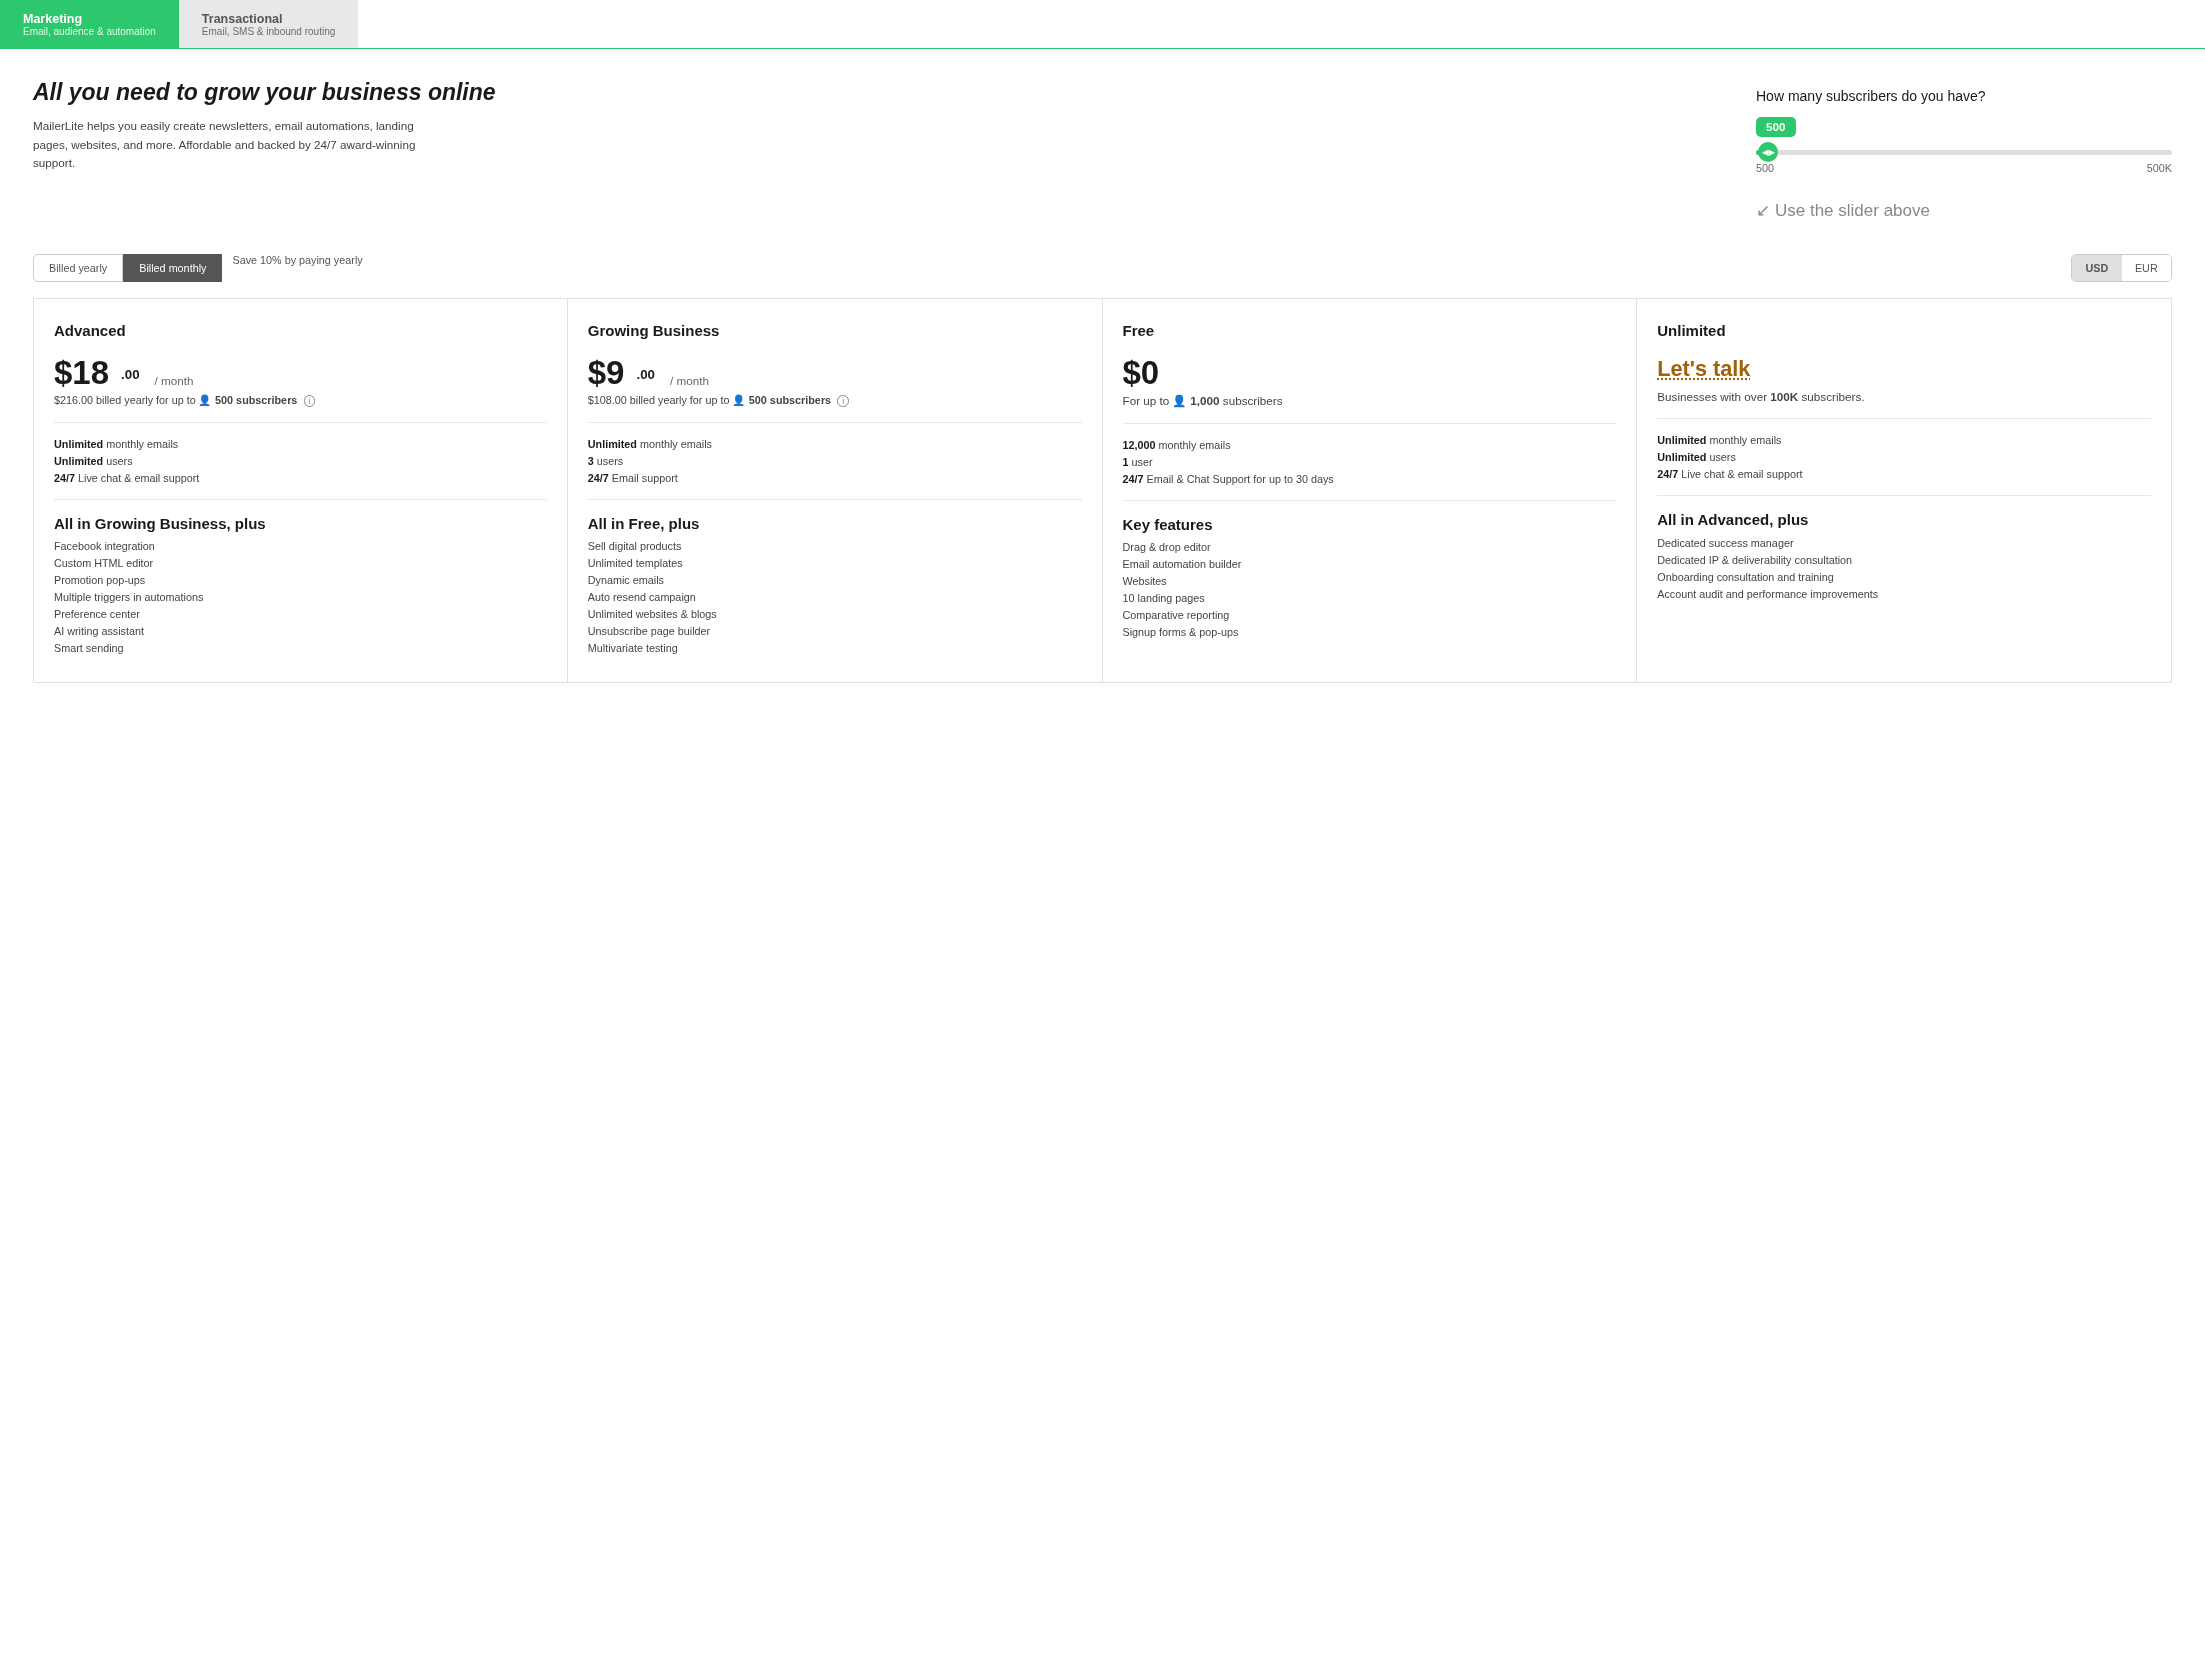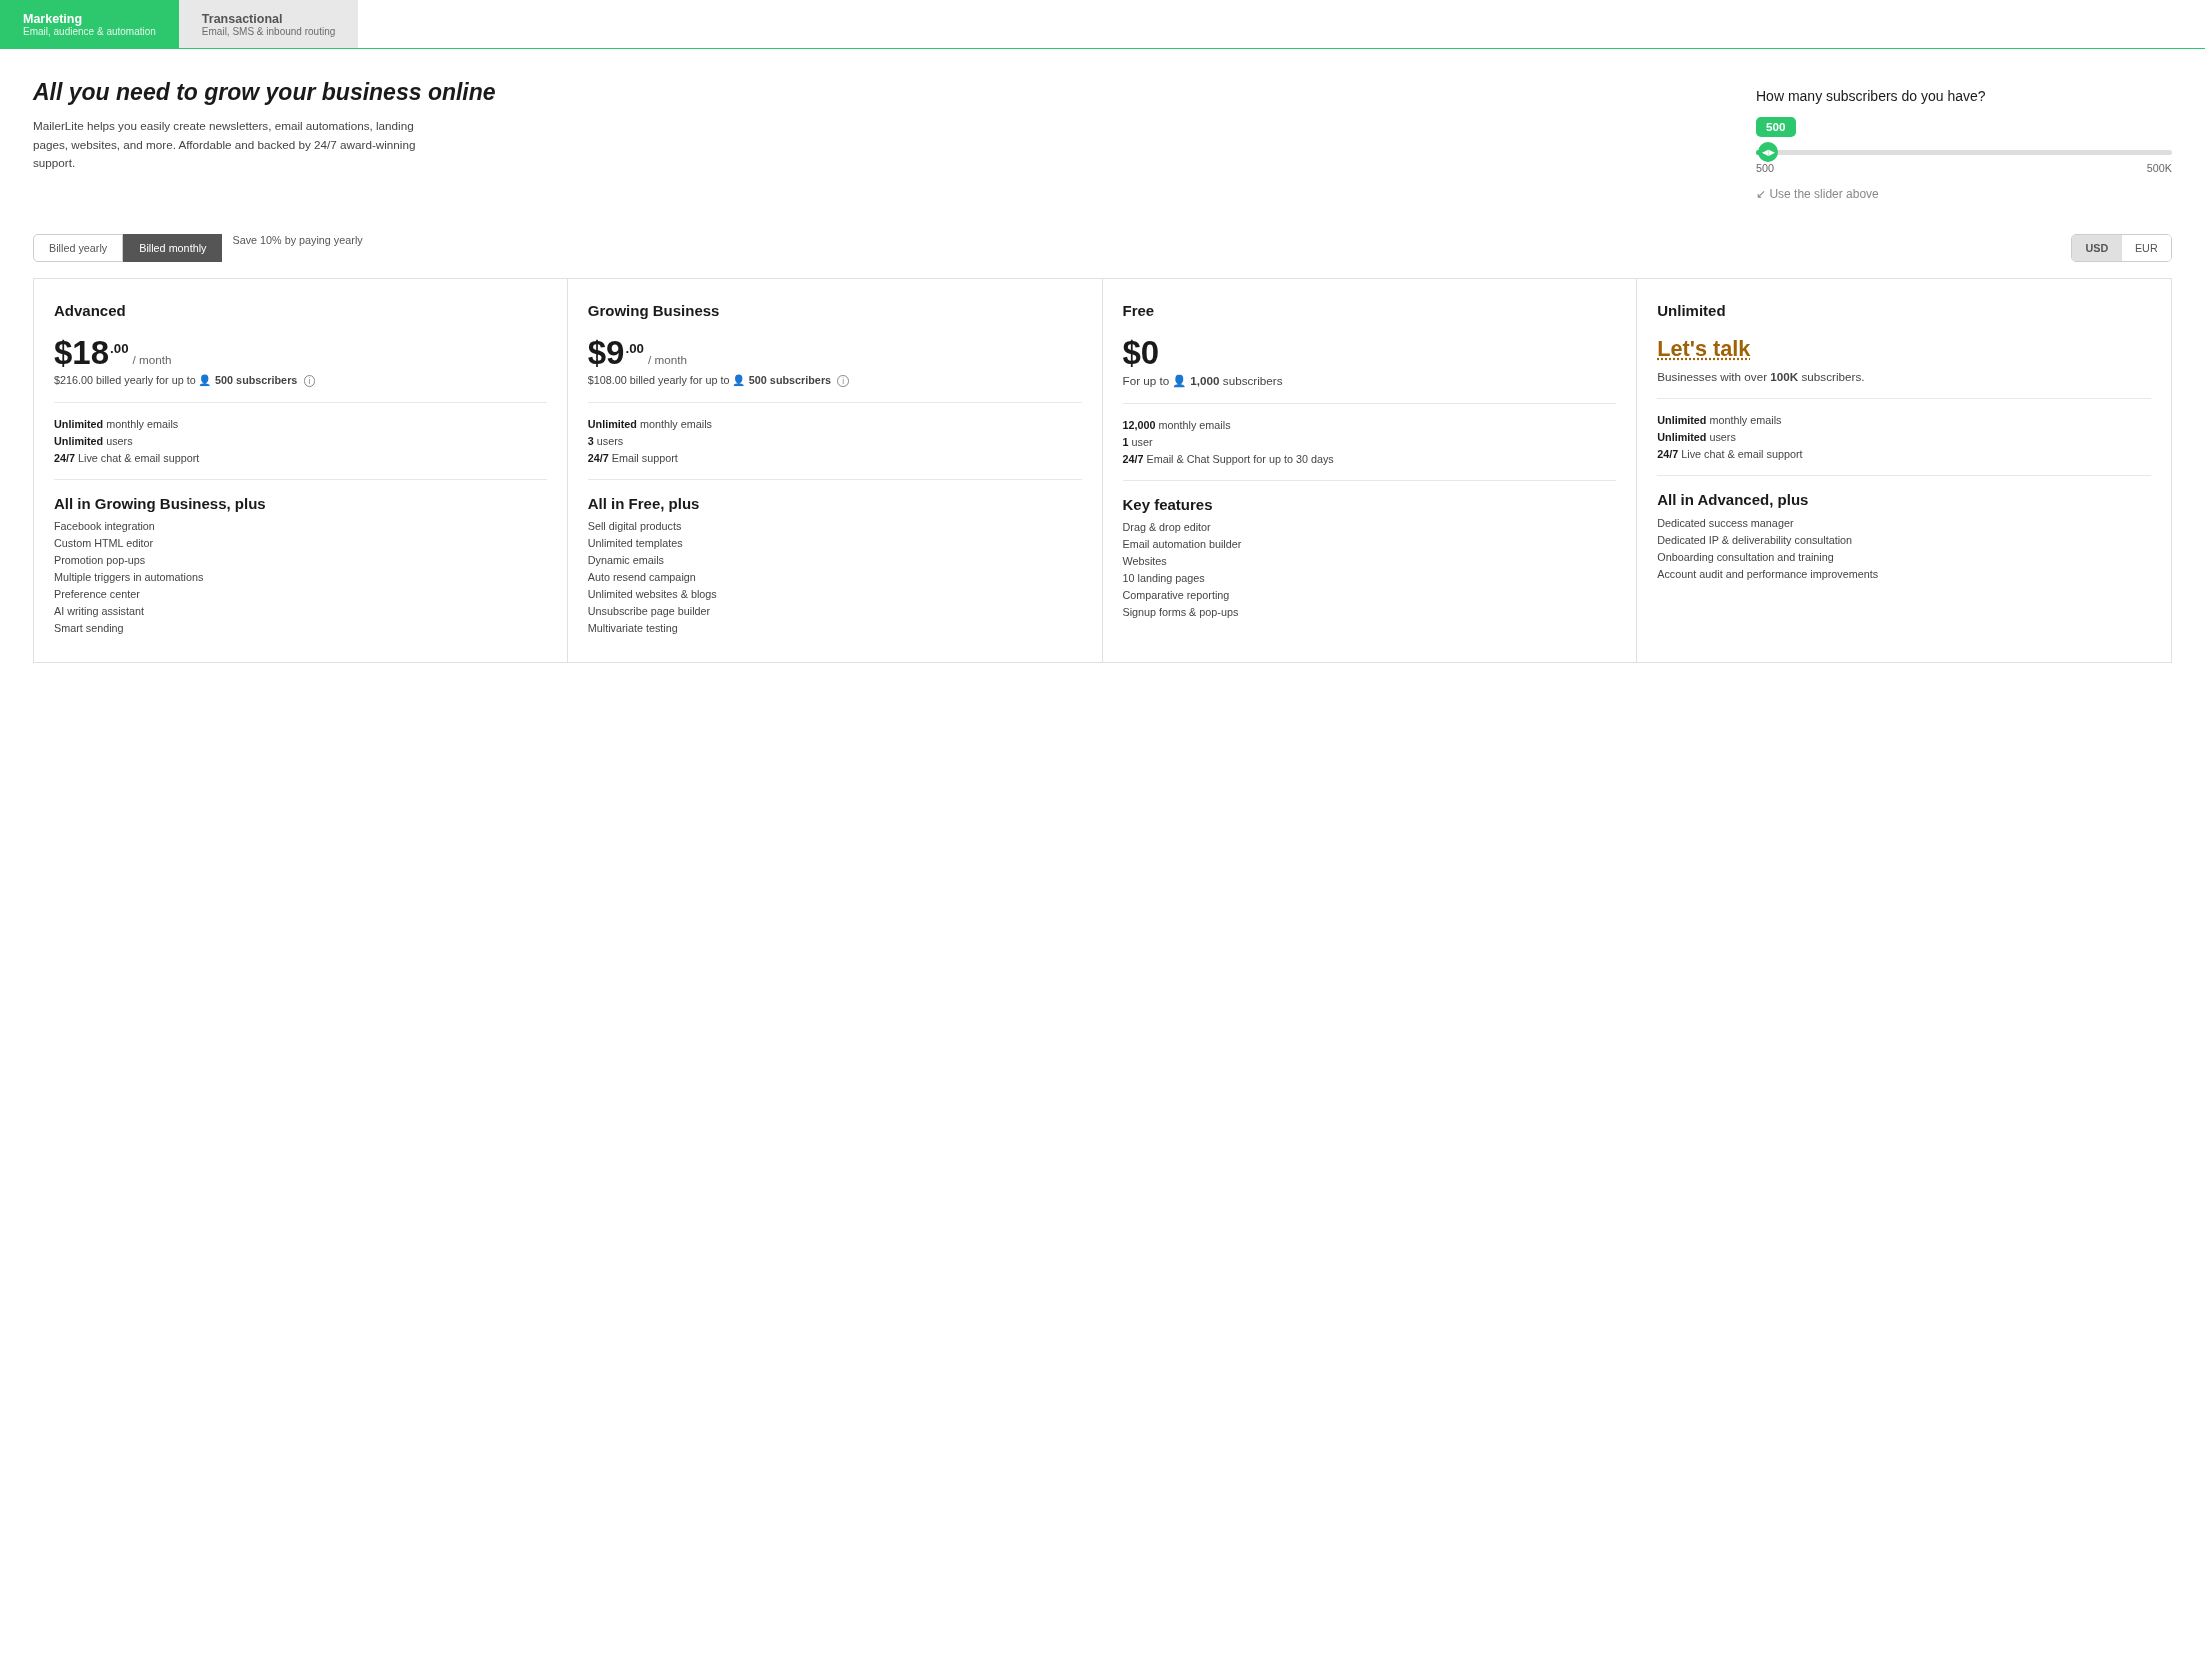--- a/index.html
+++ b/index.html
@@ -24,41 +24,41 @@
 
     .hero-right { flex: 0 0 416px; padding-top: 8.3px; }
     .subscribers-label { font-size: 14px; color: #1a1a1a; margin-bottom: 13.3px; font-weight: 400; }
     .slider-tooltip { background: #2dc76d; color: #fff; font-size: 11.7px; font-weight: 700; padding: 3.3px 10px; border-radius: 5px; display: inline-block; margin-bottom: 6.7px; }
     .slider-container { position: relative; padding: 3.3px 0; }
     .slider-track { width: 100%; height: 5px; background: #ddd; border-radius: 2.5px; position: relative; }
     .slider-fill { width: 3%; height: 100%; background: #2dc76d; border-radius: 2.5px; }
     .slider-thumb { position: absolute; left: 3%; top: 50%; transform: translate(-50%, -50%); width: 20px; height: 20px; background: #2dc76d; border-radius: 50%; display: flex; align-items: center; justify-content: center; cursor: pointer; }
     .slider-thumb-inner { color: #fff; font-size: 8.3px; }
     .slider-labels { display: flex; justify-content: space-between; margin-top: 6.7px; font-size: 10.8px; color: #666; }
-    .slider-hint { color: #888; font-size: 12px; margin-top: 10px; }
+    .slider-hint { color: #888; font-size: 17px; margin-top: 23px; }
     .slider-hint::before { content: "↙ "; }
 
     
     .billing-row { display: flex; align-items: center; padding: 16.7px 33px; gap: 13.3px; justify-content: space-between; }
     .billing-left { display: flex; align-items: flex-start; gap: 0; }
     .billing-btn { padding: 6.7px 15px; border: 0.8px solid #ccc; background: #fff; font-size: 10.8px; cursor: pointer; color: #555; }
     .billing-btn.active { background: #555; color: #fff; border-color: #555; }
     .billing-btn:first-child { border-radius: 5px 0 0 5px; }
     .billing-btn:last-child { border-radius: 0 5px 5px 0; }
     .billing-save { font-size: 10.8px; color: #555; margin-left: 10px; }
     .currency-toggle { display: flex; border: 0.8px solid #ccc; border-radius: 5px; overflow: hidden; }
     .currency-btn { padding: 6.7px 13.3px; font-size: 10.8px; cursor: pointer; background: #fff; border: none; color: #555; }
     .currency-btn.active { background: #e0e0e0; font-weight: 600; }
 
     
     .pricing-grid { display: grid; grid-template-columns: repeat(4, 1fr); gap: 0; padding: 0 33px 33px; }
     .plan-card { border: 0.8px solid #e0e0e0; padding: 23px 20px; background: #fff; }
     .plan-card:not(:first-child) { border-left: none; }
     .plan-name { font-size: 15px; font-weight: 700; color: #1a1a1a; margin-bottom: 16.7px; }
-    .plan-price { display: flex; align-items: flex-start; gap: 1px; margin-bottom: 5px; }
+    .plan-price { display: flex; align-items: center; gap: 12px; margin-bottom: 5px; }
     .price-dollar { font-size: 33px; font-weight: 800; line-height: 1; }
     .price-sup { font-size: 13.3px; font-weight: 700; padding-top: 5px; }
     .price-per { font-size: 11.7px; color: #666; padding-top: 16.7px; margin-left: 3px; }
     .plan-billed { font-size: 10.8px; color: #444; margin-bottom: 3.3px; }
     .plan-billed .info-icon { display: inline-block; width: 11.7px; height: 11.7px; border: 0.8px solid #888; border-radius: 50%; font-size: 8.3px; text-align: center; line-height: 10.8px; color: #888; margin-left: 3.3px; cursor: pointer; }
 
     .plan-free-desc { font-size: 11.7px; color: #444; margin-top: 3.3px; }
 
     .enterprise-talk { font-size: 21.7px; font-weight: 800; text-decoration: underline; text-decoration-style: dotted; color: #a16207; margin-bottom: 8.3px; }
     .enterprise-desc { font-size: 11.7px; color: #444; }

